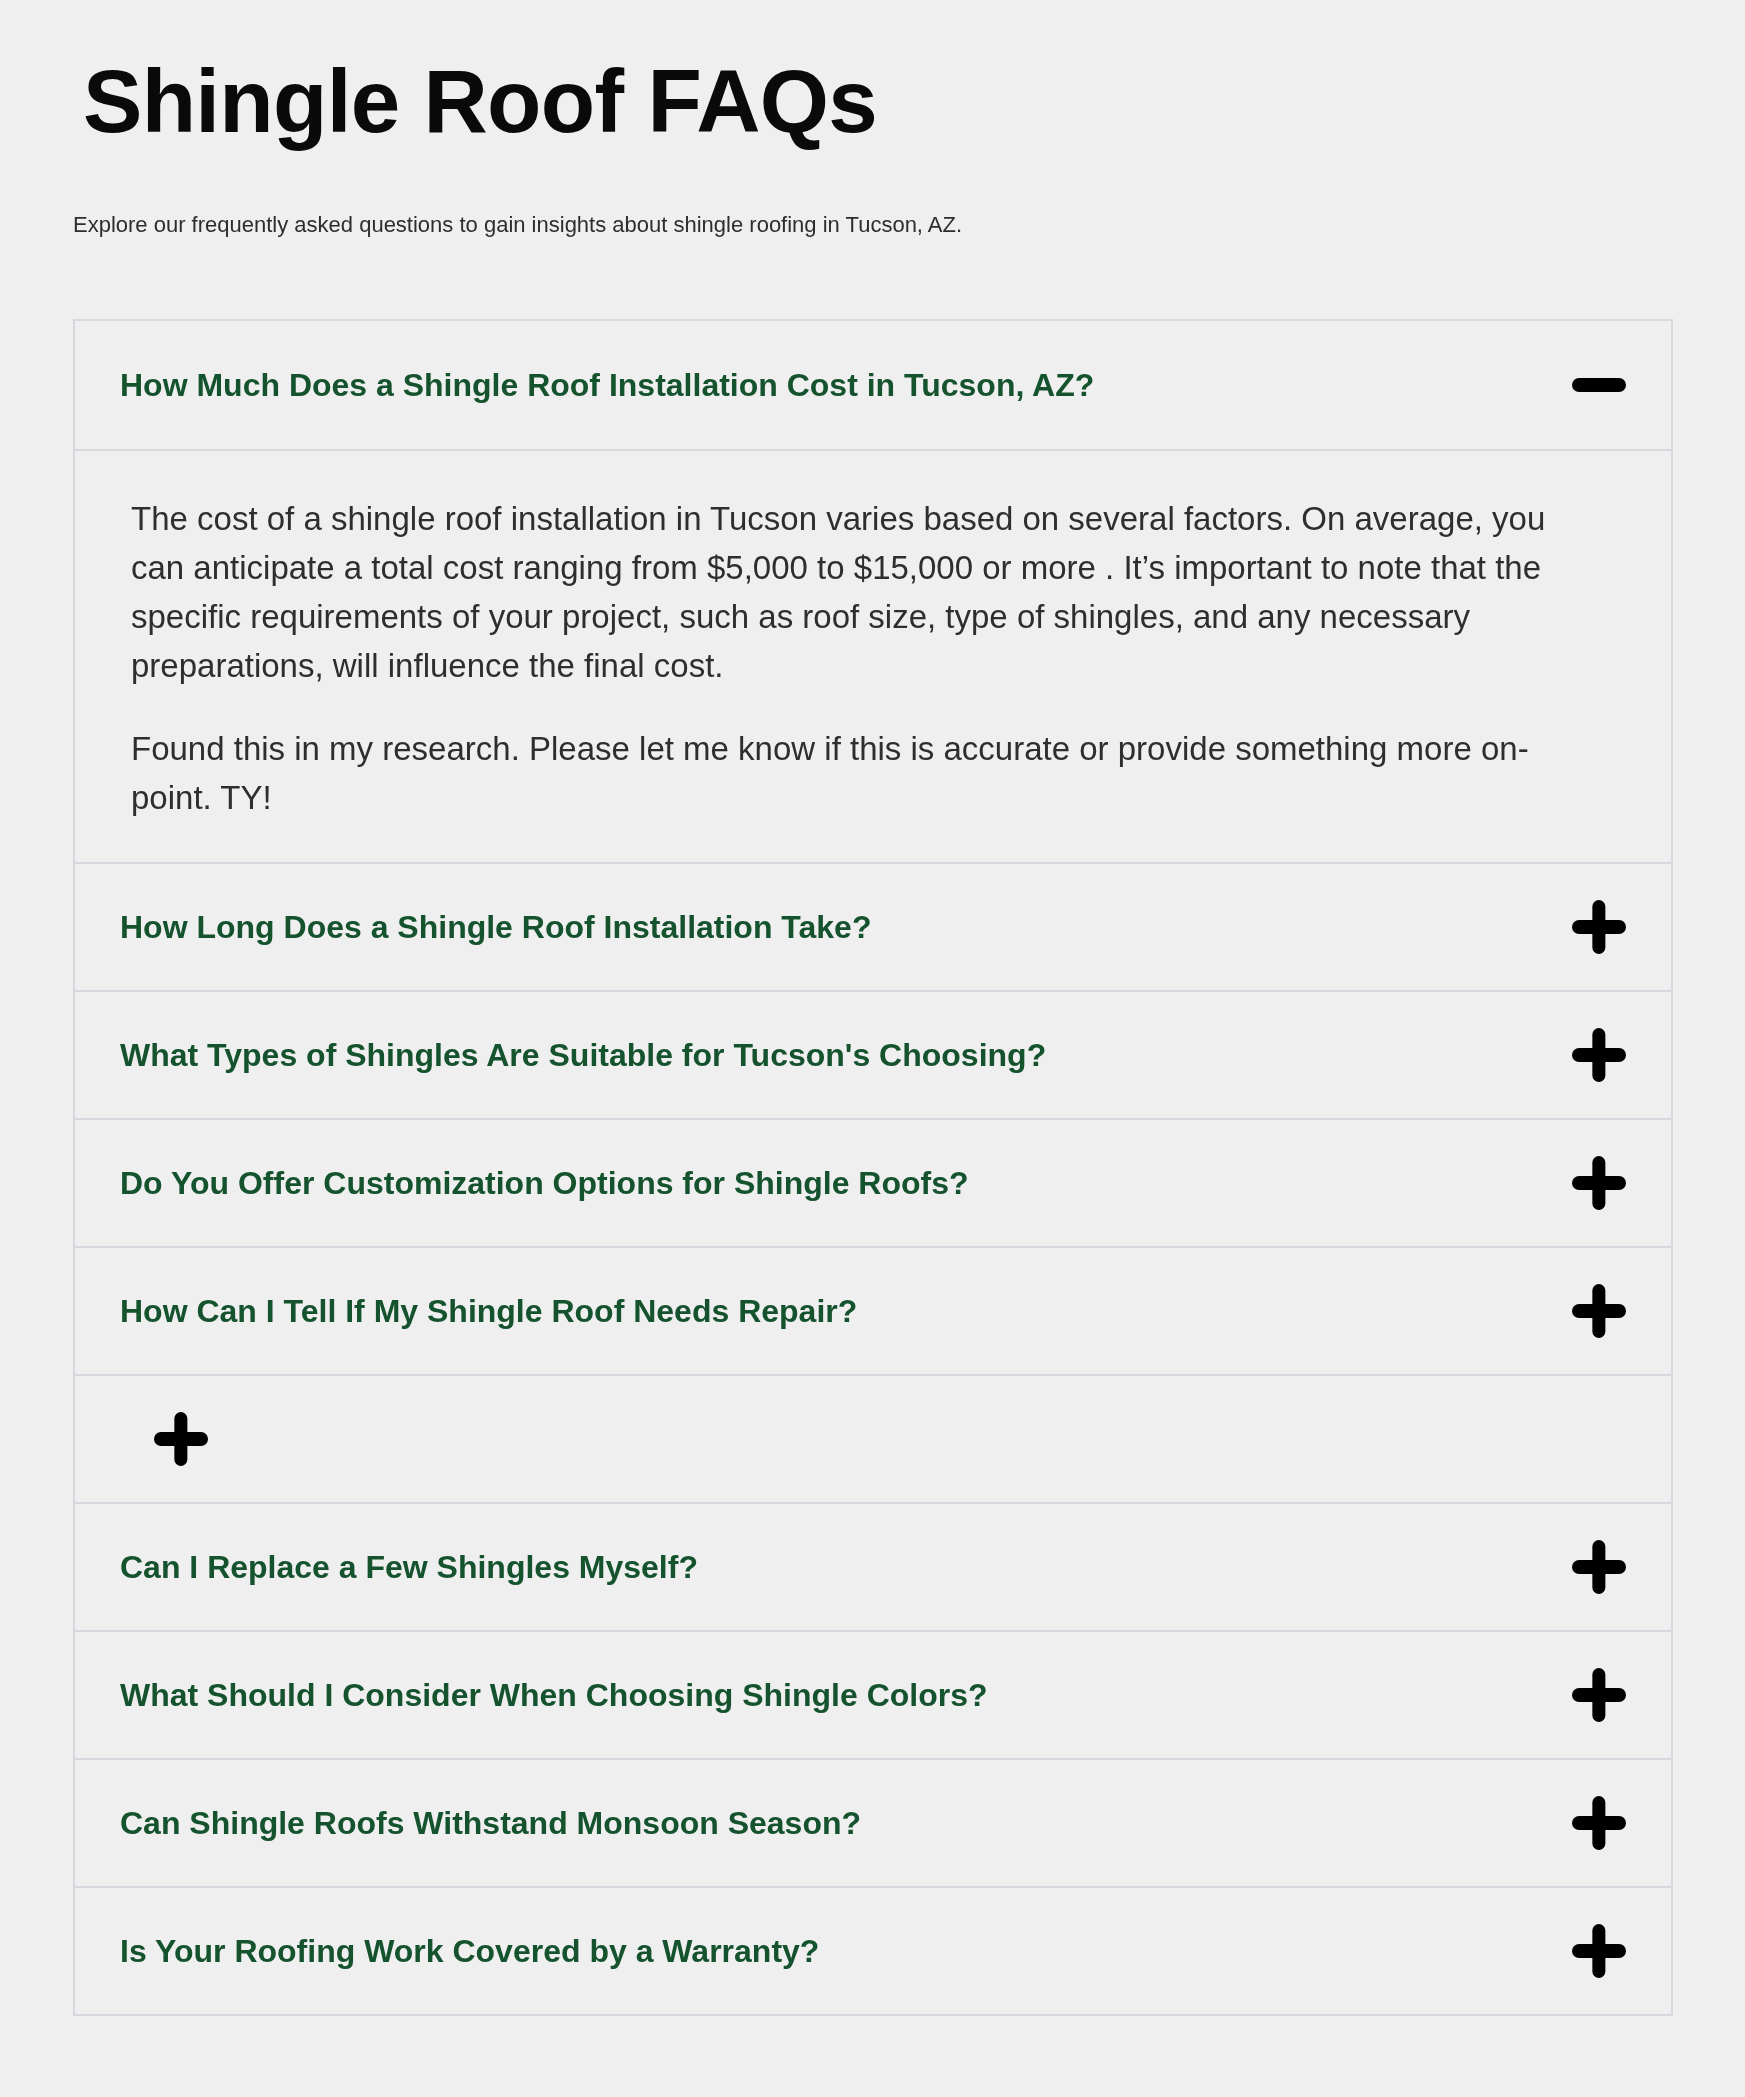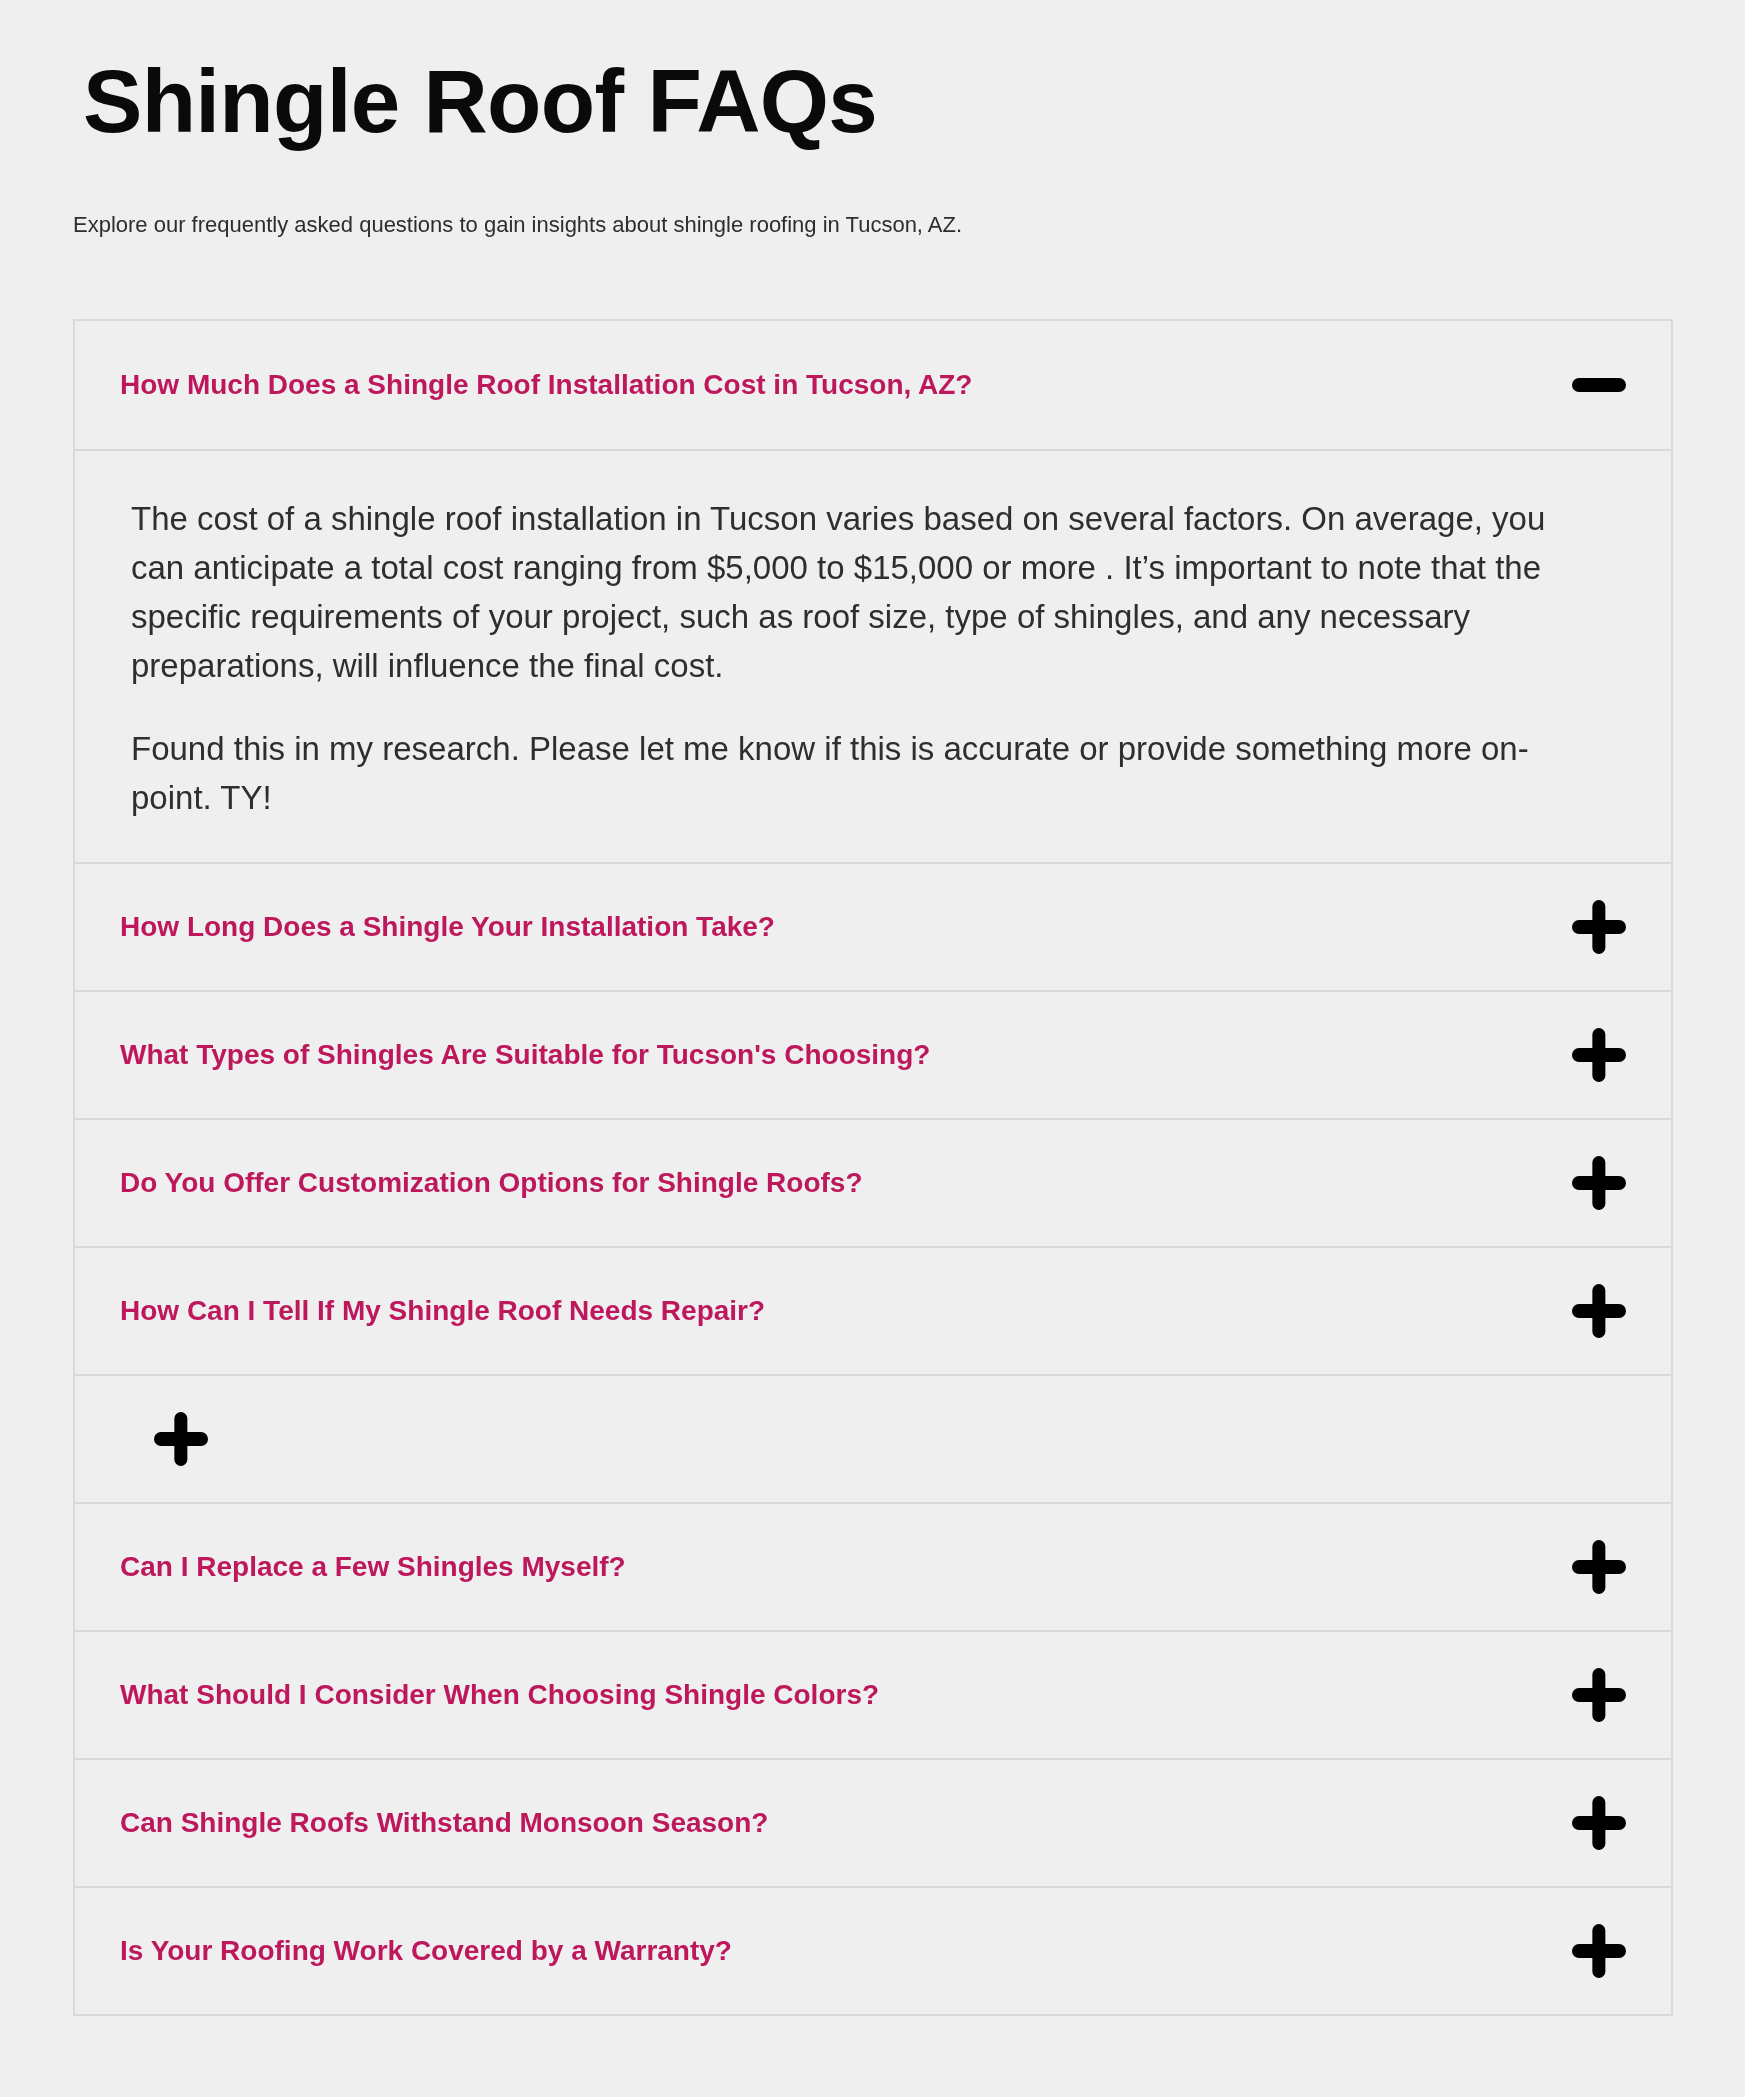--- a/index.html
+++ b/index.html
@@ -43,24 +43,24 @@
     justify-content: space-between;
     padding: 0 45px;
     cursor: pointer;
   }
   .item.expanded .item-header {
     height: 128px;
     border-bottom: 2.1px solid #d6d9de;
   }
   .q {
     margin: 0;
-    font-size: 28px;
+    font-size: 32px;
     line-height: 52px;
     font-weight: 700;
-    color: #be185d;
+    color: #14532d;
     letter-spacing: 0;
   }
 
   .icon {
     position: relative;
     width: 54px;
     height: 54px;
     flex: 0 0 auto;
     margin-left: 34px;
   }
@@ -114,21 +114,21 @@
           </span>
       </div>
       <div class="item-body">
         <p>The cost of a shingle roof installation in Tucson varies based on several factors. On average, you can anticipate a total cost ranging from $5,000 to $15,000 or more . It’s important to note that the specific requirements of your project, such as roof size, type of shingles, and any necessary preparations, will influence the final cost.</p>
         <p>Found this in my research. Please let me know if this is accurate or provide something more on-point. TY!</p>
       </div>
     </section>
 
     <section class="item">
       <div class="item-header">
-        <h3 class="q">How Long Does a Shingle Your Installation Take?</h3>
+        <h3 class="q">How Long Does a Shingle Roof Installation Take?</h3>
         <span class="icon">
             <span class="bar-h"></span>
             <span class="bar-v"></span>
           </span>
       </div>
     </section>
 
     <section class="item">
       <div class="item-header">
         <h3 class="q">What Types of Shingles Are Suitable for Tucson's Choosing?</h3>

